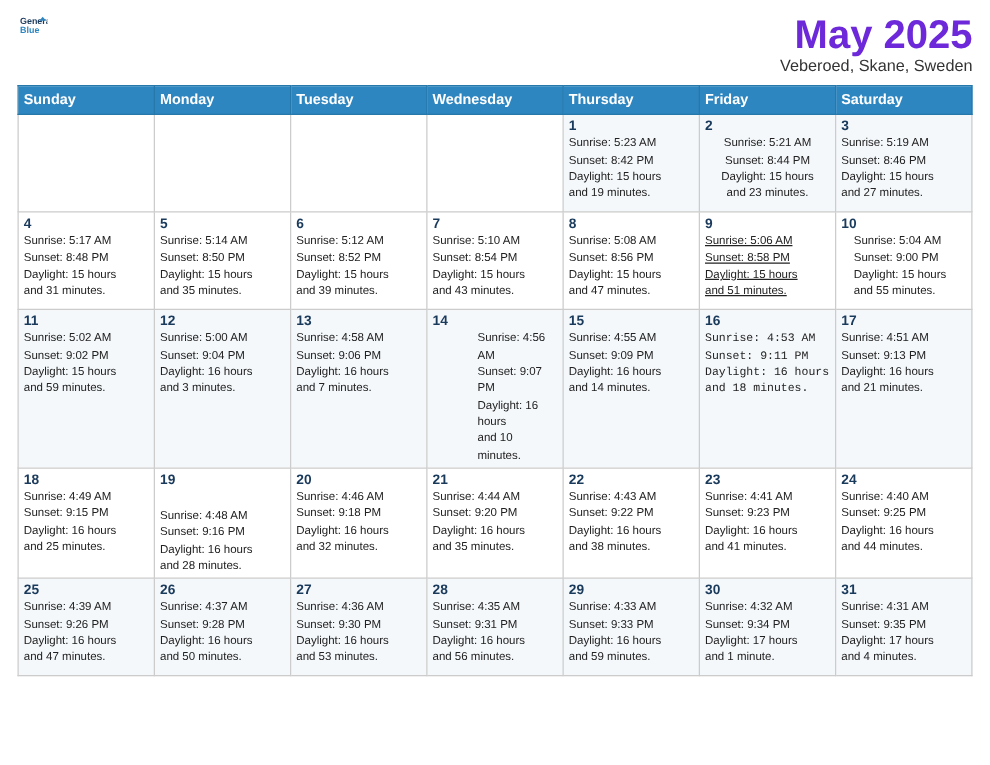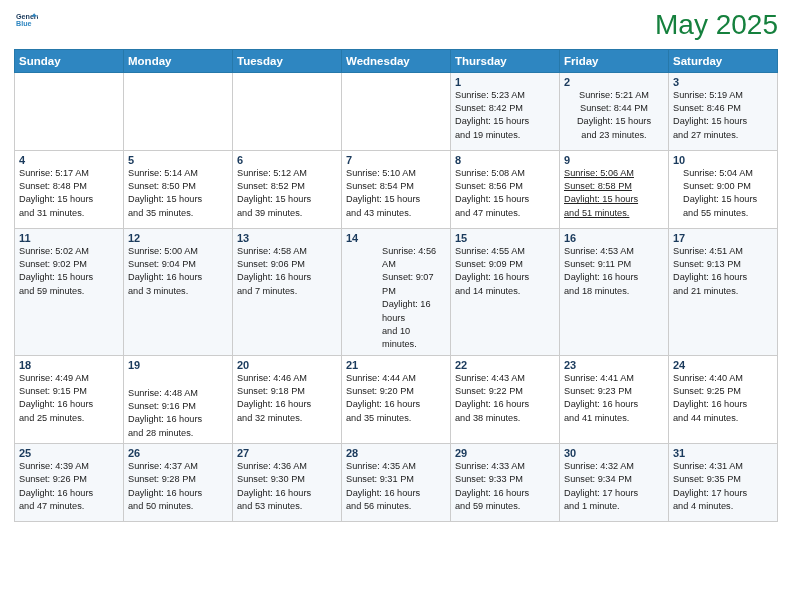--- a/index.html
+++ b/index.html
@@ -30,23 +30,23 @@
     }
     .logo-icon {
       width: 22px;
       height: 22px;
       margin-left: 2px;
     }
     .title-block {
       text-align: right;
     }
     .month-title {
-      font-size: 28px;
-      font-weight: normal;
-      color: #15803d;
+      font-size: 32px;
+      font-weight: bold;
+      color: #6d28d9;
       line-height: 1.1;
     }
     .location {
       font-size: 13px;
       color: #333;
     }
     .calendar-table {
       width: 100%;
       border-collapse: collapse;
       flex: 1;
@@ -98,20 +98,21 @@
       <div>
         <svg class="logo-icon" viewBox="0 0 40 36" width="38" height="34">
           <text x="0" y="15" font-size="13" font-weight="bold" fill="#1a3a5c" font-family="Arial">General</text>
           <text x="0" y="28" font-size="13" font-weight="bold" fill="#2e86c1" font-family="Arial">Blue</text>
           <polygon points="34,6 44,6 39,0" fill="#2e86c1" transform="translate(-6, 4)"></polygon>
         </svg>
       </div>
     </div>
     <div class="title-block">
       <div class="month-title">May 2025</div>
+      <div class="location">Veberoed, Skane, Sweden</div>
     </div>
   </div>
 
   <table class="calendar-table">
     <thead>
       <tr id="weekday-header">
           <th>Sunday</th>
           <th>Monday</th>
           <th>Tuesday</th>
           <th>Wednesday</th>
@@ -230,21 +231,21 @@
           </td>
           <td>
             <span class="day-num">15</span>
             <div class="day-info" style="white-space: pre-line;">Sunrise: 4:55 AM
 Sunset: 9:09 PM
 Daylight: 16 hours
 and 14 minutes.</div>
           </td>
           <td>
             <span class="day-num">16</span>
-            <div class="day-info" style="white-space: pre-line;">Sunrise: 4:53 AM
+            <div class="day-info" style="white-space: pre-line; font-family: Liberation Mono, monospace;">Sunrise: 4:53 AM
 Sunset: 9:11 PM
 Daylight: 16 hours
 and 18 minutes.</div>
           </td>
           <td>
             <span class="day-num">17</span>
             <div class="day-info" style="white-space: pre-line;">Sunrise: 4:51 AM
 Sunset: 9:13 PM
 Daylight: 16 hours
 and 21 minutes.</div>

